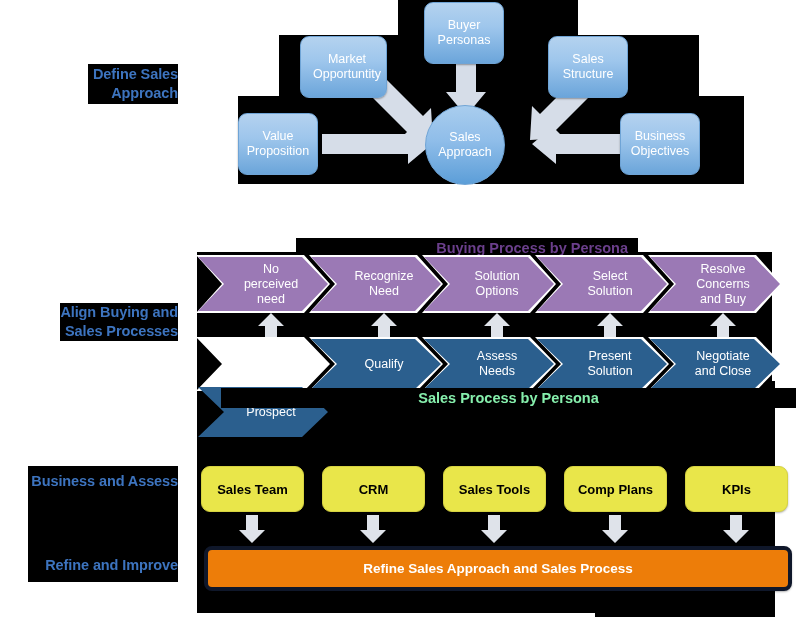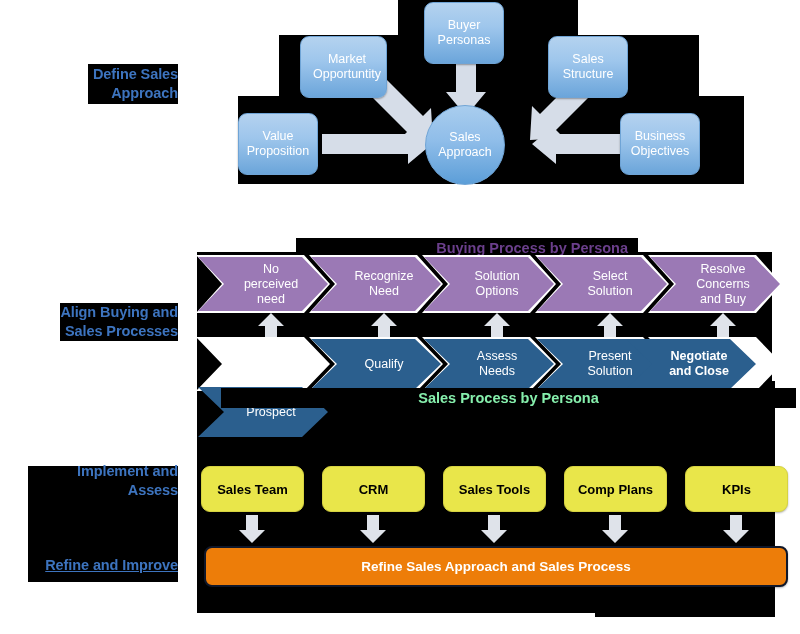--- a/index.html
+++ b/index.html
@@ -61,21 +61,21 @@
 
   
   .ybox{
     position:absolute;border-radius:9px;background:#e9e64a;
     border:1px solid #d6d341;box-shadow:0 1px 2px rgba(0,0,0,.3);
     color:#000000;font-weight:bold;font-size:13px;text-align:center;
     display:flex;align-items:center;justify-content:center;
   }
   .obar{
     position:absolute;border-radius:8px;background:#ed7d09;
-    border:2px solid #0f172a;box-shadow:0 1px 2px rgba(0,0,0,.3);
+    border:4px solid #0f172a;box-shadow:0 1px 2px rgba(0,0,0,.3);
     color:#ffffff;font-weight:bold;font-size:13.5px;text-align:center;
     display:flex;align-items:center;justify-content:center;
   }
 
   
   .uparrow,.downarrow{position:absolute;}
   svg{display:block;overflow:visible;}
 </style>
 </head>
 <body>
@@ -203,21 +203,21 @@
 Needs</span>
 </div>
 
 <div class="chev-outer" style="left:535px;top:337px;width:134px;height:54px;"></div>
 <div class="chev blue" style="left:537px;top:339px;width:130px;height:50px;">
   <span>Present
 Solution</span>
 </div>
 
 <div class="chev-outer" style="left:648px;top:337px;width:134px;height:54px;"></div>
-<div class="chev blue" style="left:626px;top:339px;width:130px;height:50px;font-weight:bold;">
+<div class="chev blue" style="left:650px;top:339px;width:130px;height:50px;">
   <span>Negotiate
 and Close</span>
 </div>
 
 <div class="band-title blue" style="left:197px;top:388px;width:575px;height:20px;">Sales Process by Persona</div>
 
 <div class="stage-label" style="left:60px;top:303px;width:118px;height:38px;">Align Buying and
 Sales Processes</div>
 
 <div class="ybox" style="left:201px;top:466px;width:101px;height:44px;text-align:center;">
@@ -250,14 +250,14 @@
 </svg>
 <svg class="abs downarrow" style="left:723px;top:515px;width:26px;height:28px;">
   <path d="M7 0 H19 V15 H26 L13 28 L0 15 H7 Z" fill="#dfe3ea"></path>
 </svg>
 
 <div class="obar" style="left:204px;top:546px;width:580px;height:37px;">
   <span>Refine Sales Approach and Sales Process</span>
 </div>
 
 <div class="blk" style="left:28px;top:466px;width:150px;height:116px;"></div>
-<div class="stage-label" style="left:28px;top:470px;width:150px;height:22px;">Implement and Assess</div>
-<div class="stage-label" style="left:28px;top:554px;width:150px;height:22px;text-decoration:underline;">Refine and Improve</div>
+<div class="stage-label" style="left:28px;top:470px;width:150px;height:22px;">Business and Assess</div>
+<div class="stage-label" style="left:28px;top:554px;width:150px;height:22px;">Refine and Improve</div>
 
 </body></html>

